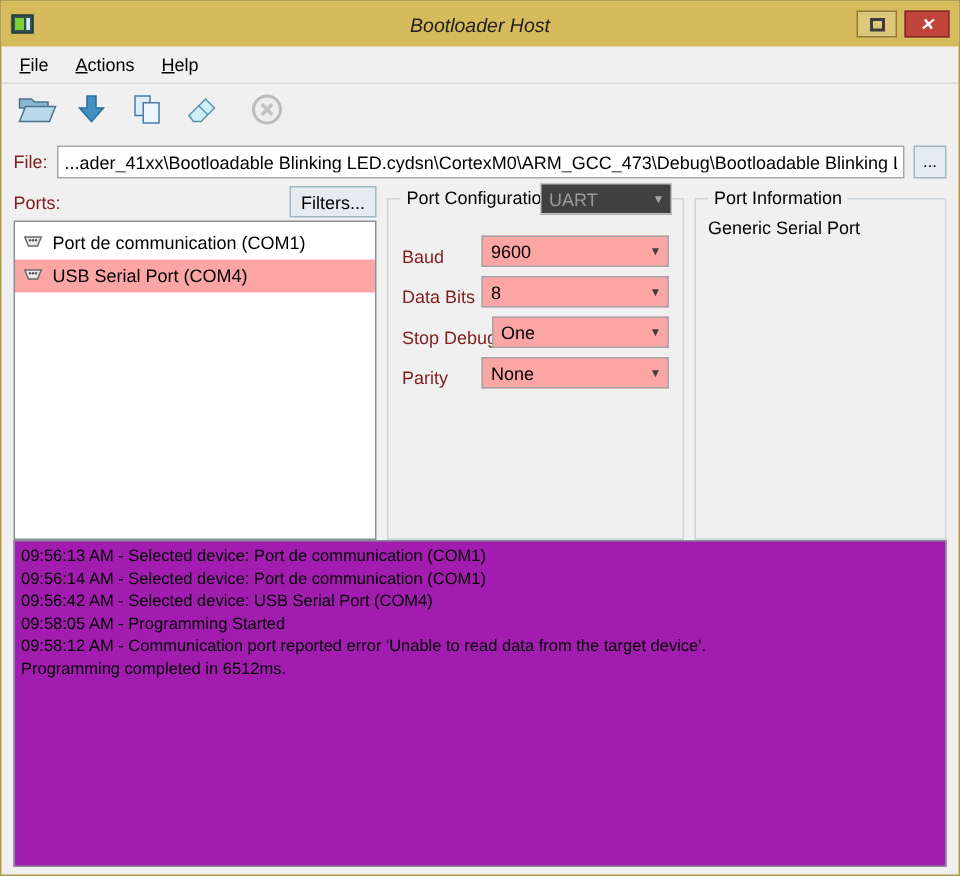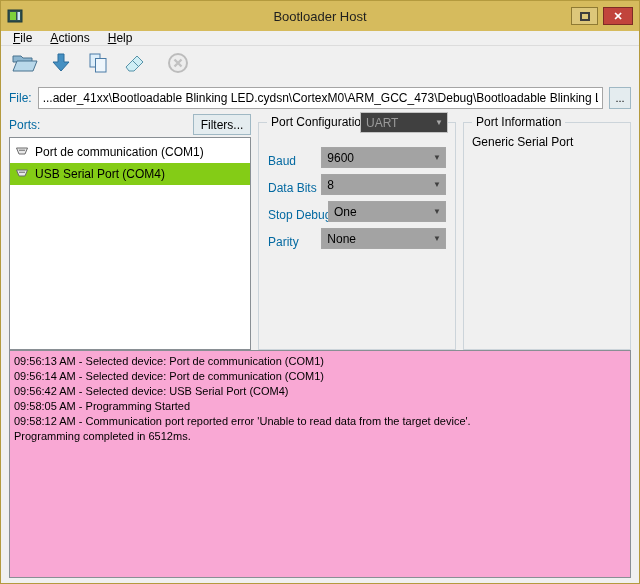--- a/index.html
+++ b/index.html
@@ -12,21 +12,21 @@
     background: #f0f0f0;
     display: flex; flex-direction: column;
     overflow: hidden;
   }
 
   
   .titlebar {
     height: 30px; flex: 0 0 auto;
     background: #d6bb5d;
     display: flex; align-items: center;
-    padding: 0 6px; position: relative;
+    padding: 0 6px; position: relative; font-style: italic;
   }
   .app-icon { width: 16px; height: 16px; z-index: 1; }
   .title {
     position: absolute; left: 0; right: 0; text-align: center;
     font-size: 13px; color: #1f1f1f;
   }
   .tb-buttons { margin-left: auto; display: flex; gap: 5px; z-index: 1; }
   .btn-min {
     width: 27px; height: 18px;
     border: 1px solid #8f7a33; background: rgba(255,255,255,0.18);
@@ -35,21 +35,21 @@
   .btn-min .glyph { width: 10px; height: 9px; border: 2px solid #3d3d3d; }
   .btn-close {
     width: 30px; height: 18px;
     background: #c1443c; border: 1px solid #7d2b25;
     color: #fff; font-size: 11px; font-weight: bold;
     display: flex; align-items: center; justify-content: center;
   }
 
   
   .menubar {
-    height: 15px; flex: 0 0 auto;
+    height: 25px; flex: 0 0 auto;
     display: flex; align-items: center;
     padding: 0 3px; border-bottom: 1px solid #dcdcdc;
   }
   .menu-item { display: inline-block; padding: 4px 9px; font-size: 12px; color: #000; }
   .menu-item::first-letter { text-decoration: underline; }
 
   
   .toolbar {
     height: 38px; flex: 0 0 auto;
     display: flex; align-items: center; gap: 7px; padding: 0 8px;
@@ -59,21 +59,21 @@
     display: flex; align-items: center; justify-content: center;
   }
   .tool-btn.gap { margin-left: 6px; }
 
   
   .file-row {
     flex: 0 0 auto; display: flex; align-items: center;
     gap: 6px; padding: 3px 8px 3px;
     height: 28px;
   }
-  .label { font-size: 12px; color: #0369a1; white-space: nowrap; }
+  .label { font-size: 12px; color: #7f1d1d; white-space: nowrap; }
   .file-input {
     flex: 1; height: 22px;
     border: 1px solid #a5a5a5; background: #fff;
     font-family: "Liberation Sans", sans-serif;
     font-size: 12px; padding: 0 4px; color: #000;
   }
   .browse-btn {
     width: 22px; height: 22px;
     border: 1px solid #9fb8c4; background: #e4ecef;
     font-size: 11px; display: flex; align-items: center; justify-content: center;
@@ -89,57 +89,57 @@
     font-size: 12px; display: flex; align-items: center; justify-content: center;
   }
   .ports-list {
     flex: 1; border: 1px solid #898f94; background: #fff;
     padding-top: 3px; overflow: hidden;
   }
   .port-item {
     height: 22px; display: flex; align-items: center; gap: 6px;
     padding: 0 5px; font-size: 12px; color: #000;
   }
-  .port-item.selected { background: #84cc16; }
+  .port-item.selected { background: #fca5a5; }
 
   .groupbox {
     position: relative; margin-top: 10px;
     border: 1px solid #ccd4da;
   }
   .gb-title {
     position: absolute; top: -8px; left: 8px;
     background: #f0f0f0; padding: 0 4px; font-size: 12px; color: #000;
     white-space: nowrap;
   }
   .config-box { width: 198px; flex: 0 0 auto; }
   .info-box { flex: 1; }
 
   .combo {
     display: flex; align-items: stretch;
-    border: 1px solid #a5a5a5; background: #a3a3a3;
+    border: 1px solid #a5a5a5; background: #fca5a5;
     height: 21px; width: 140px; font-size: 12px;
   }
   .combo .val { flex: 1; display: flex; align-items: center; padding: 0 5px; white-space: nowrap; overflow: hidden; }
   .combo .arrow { width: 16px; display: flex; align-items: center; justify-content: center; font-size: 8px; color: #404040; }
   .combo.disabled { background: #404040; border-color: #c3c3c3; color: #9b9b9b; }
   .combo.disabled .arrow { color: #a8a8a8; }
 
   .uart-combo { position: absolute; top: -11px; right: 7px; width: 88px; }
 
   .config-rows { padding: 24px 9px 0; }
   .config-row { display: flex; align-items: flex-end; margin-bottom: 6px; }
   .config-row .label { width: 60px; }
 
   .info-text { padding: 12px 8px 0; font-size: 12px; color: #000; }
 
   
   .log-label-row { flex: 0 0 auto; padding: 6px 8px 2px; }
   .log-area {
     flex: 1; margin: 0 8px 5px;
-    border: 1px solid #898f94; background: #f9a8d4;
+    border: 1px solid #898f94; background: #a21caf;
     font-size: 11px; line-height: 15px; padding: 3px 4px;
     overflow: hidden; color: #000;
   }
 
   
   .statusbar {
     flex: 0 0 auto; height: 26px;
     border-top: 1px solid #e2e2e2;
     display: flex; align-items: center;
     padding: 0 9px; font-size: 12px; position: relative;

